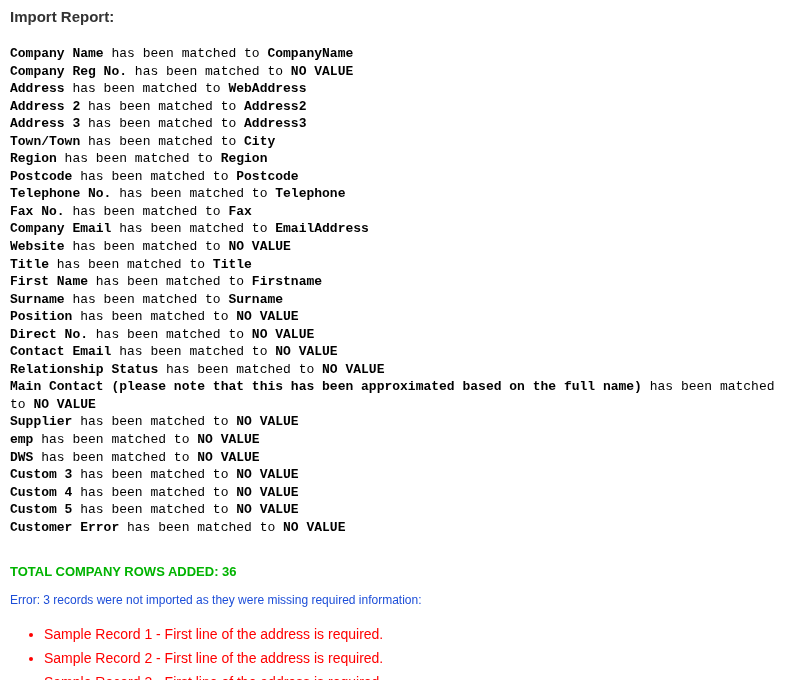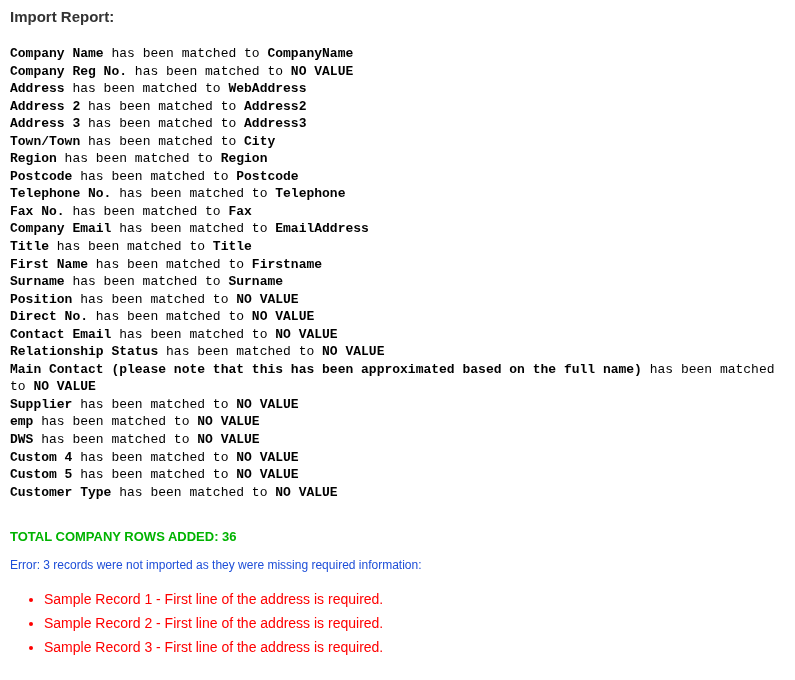--- a/index.html
+++ b/index.html
@@ -67,34 +67,36 @@
     <div class="mapping-line"><span class="src">Company Reg No.</span><span class="mid"> has been matched to </span><span class="tgt">NO VALUE</span></div>
     <div class="mapping-line"><span class="src">Address</span><span class="mid"> has been matched to </span><span class="tgt">WebAddress</span></div>
     <div class="mapping-line"><span class="src">Address 2</span><span class="mid"> has been matched to </span><span class="tgt">Address2</span></div>
     <div class="mapping-line"><span class="src">Address 3</span><span class="mid"> has been matched to </span><span class="tgt">Address3</span></div>
     <div class="mapping-line"><span class="src">Town/Town</span><span class="mid"> has been matched to </span><span class="tgt">City</span></div>
     <div class="mapping-line"><span class="src">Region</span><span class="mid"> has been matched to </span><span class="tgt">Region</span></div>
     <div class="mapping-line"><span class="src">Postcode</span><span class="mid"> has been matched to </span><span class="tgt">Postcode</span></div>
     <div class="mapping-line"><span class="src">Telephone No.</span><span class="mid"> has been matched to </span><span class="tgt">Telephone</span></div>
     <div class="mapping-line"><span class="src">Fax No.</span><span class="mid"> has been matched to </span><span class="tgt">Fax</span></div>
     <div class="mapping-line"><span class="src">Company Email</span><span class="mid"> has been matched to </span><span class="tgt">EmailAddress</span></div>
+    <div class="mapping-line"><span class="src">Website</span><span class="mid"> has been matched to </span><span class="tgt">NO VALUE</span></div>
     <div class="mapping-line"><span class="src">Title</span><span class="mid"> has been matched to </span><span class="tgt">Title</span></div>
     <div class="mapping-line"><span class="src">First Name</span><span class="mid"> has been matched to </span><span class="tgt">Firstname</span></div>
     <div class="mapping-line"><span class="src">Surname</span><span class="mid"> has been matched to </span><span class="tgt">Surname</span></div>
     <div class="mapping-line"><span class="src">Position</span><span class="mid"> has been matched to </span><span class="tgt">NO VALUE</span></div>
     <div class="mapping-line"><span class="src">Direct No.</span><span class="mid"> has been matched to </span><span class="tgt">NO VALUE</span></div>
     <div class="mapping-line"><span class="src">Contact Email</span><span class="mid"> has been matched to </span><span class="tgt">NO VALUE</span></div>
     <div class="mapping-line"><span class="src">Relationship Status</span><span class="mid"> has been matched to </span><span class="tgt">NO VALUE</span></div>
     <div class="mapping-line"><span class="src">Main Contact (please note that this has been approximated based on the full name)</span><span class="mid"> has been matched to </span><span class="tgt">NO VALUE</span></div>
     <div class="mapping-line"><span class="src">Supplier</span><span class="mid"> has been matched to </span><span class="tgt">NO VALUE</span></div>
     <div class="mapping-line"><span class="src">emp</span><span class="mid"> has been matched to </span><span class="tgt">NO VALUE</span></div>
     <div class="mapping-line"><span class="src">DWS</span><span class="mid"> has been matched to </span><span class="tgt">NO VALUE</span></div>
+    <div class="mapping-line"><span class="src">Custom 3</span><span class="mid"> has been matched to </span><span class="tgt">NO VALUE</span></div>
     <div class="mapping-line"><span class="src">Custom 4</span><span class="mid"> has been matched to </span><span class="tgt">NO VALUE</span></div>
     <div class="mapping-line"><span class="src">Custom 5</span><span class="mid"> has been matched to </span><span class="tgt">NO VALUE</span></div>
-    <div class="mapping-line"><span class="src">Customer Type</span><span class="mid"> has been matched to </span><span class="tgt">NO VALUE</span></div>
+    <div class="mapping-line"><span class="src">Customer Error</span><span class="mid"> has been matched to </span><span class="tgt">NO VALUE</span></div>
   </div>
 
 <div class="total-line">TOTAL COMPANY ROWS ADDED: 36</div>
 
 <div class="error-heading">Error: 3 records were not imported as they were missing required information:</div>
 
 <ul class="errors" id="error-list">
     <li>Sample Record 1 - First line of the address is required.</li>
     <li>Sample Record 2 - First line of the address is required.</li>
     <li>Sample Record 3 - First line of the address is required.</li>

